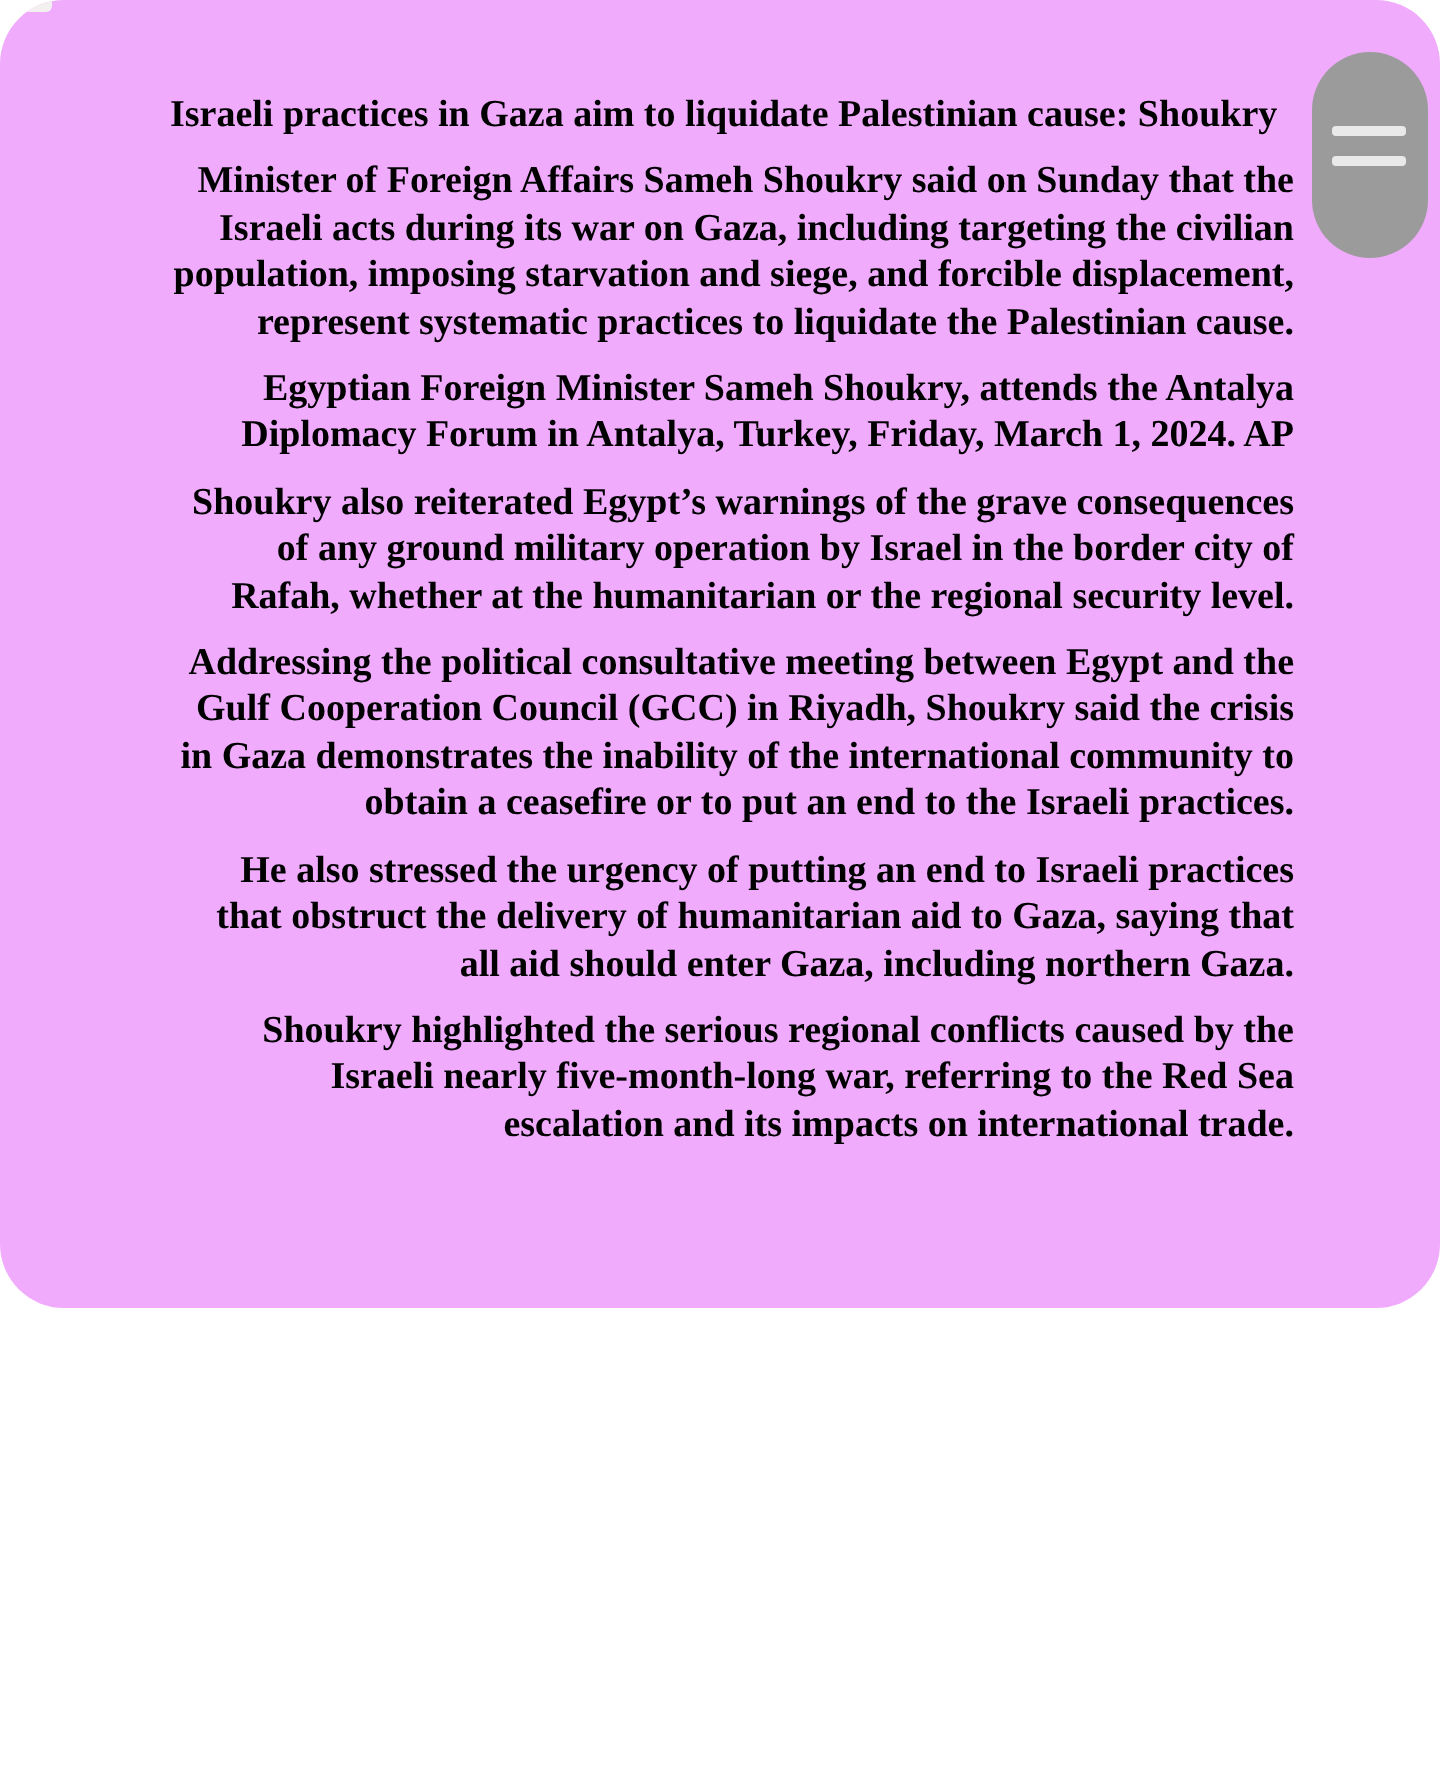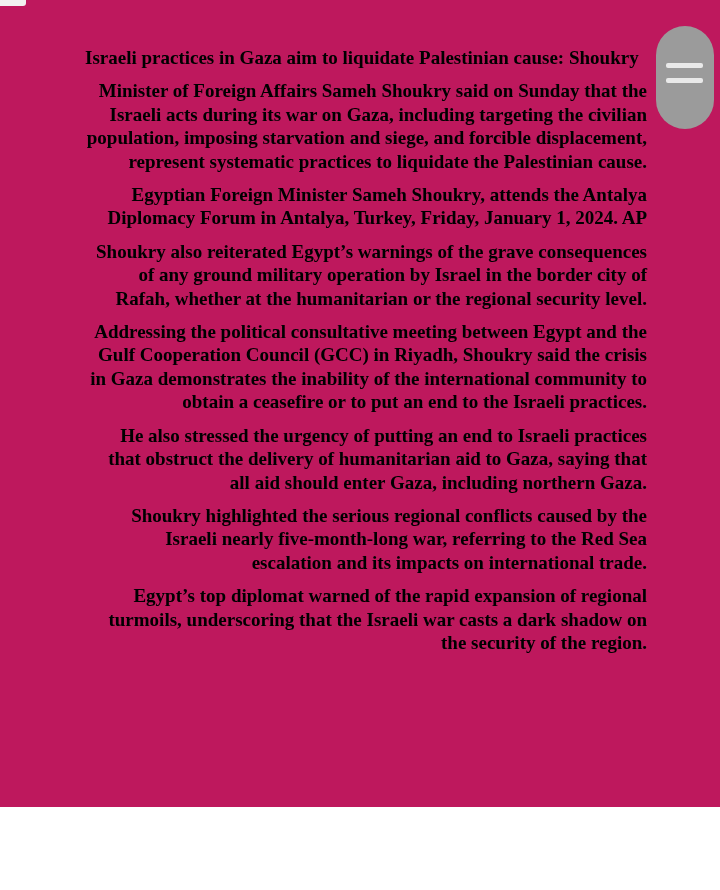--- a/index.html
+++ b/index.html
@@ -4,23 +4,24 @@
 <style>
   * { margin: 0; padding: 0; box-sizing: border-box; }
   html, body {
     width: 720px;
     background: #ffffff;
     font-family: "Liberation Serif", "DejaVu Serif", serif;
   }
   .page {
     position: relative;
     width: 720px;
-    height: 807px;
-    background: #be185d;
+    height: 654px;
+    background: #f0abfc;
     overflow: hidden;
+    border-radius: 32px;
   }
   .corner-artifact {
     position: absolute;
     left: 0;
     top: 0;
     width: 26px;
     height: 6px;
     background: #f2f1f0;
     border-radius: 0 0 3px 0;
   }
@@ -80,26 +81,25 @@
 </head>
 <body>
 
 <div class="page">
 
   <div class="corner-artifact"></div>
 
   <article class="article">
     <h1>Israeli practices in Gaza aim to liquidate Palestinian cause: Shoukry</h1>
     <p>Minister of Foreign Affairs Sameh Shoukry said on Sunday that the Israeli acts during its war on Gaza, including targeting the civilian population, imposing starvation and siege, and forcible displacement, represent systematic practices to liquidate the Palestinian cause.</p>
-    <p>Egyptian Foreign Minister Sameh Shoukry, attends the Antalya Diplomacy Forum in Antalya, Turkey, Friday, January 1, 2024. AP</p>
+    <p>Egyptian Foreign Minister Sameh Shoukry, attends the Antalya Diplomacy Forum in Antalya, Turkey, Friday, March 1, 2024. AP</p>
     <p>Shoukry also reiterated Egypt’s warnings of the grave consequences of any ground military operation by Israel in the border city of Rafah, whether at the humanitarian or the regional security level.</p>
     <p>Addressing the political consultative meeting between Egypt and the Gulf Cooperation Council (GCC) in Riyadh, Shoukry said the crisis in Gaza demonstrates the inability of the international community to obtain a ceasefire or to put an end to the Israeli practices.</p>
     <p>He also stressed the urgency of putting an end to Israeli practices that obstruct the delivery of humanitarian aid to Gaza, saying that all aid should enter Gaza, including northern Gaza.</p>
     <p>Shoukry highlighted the serious regional conflicts caused by the Israeli nearly five-month-long war, referring to the Red Sea escalation and its impacts on international trade.</p>
-    <p>Egypt’s top diplomat warned of the rapid expansion of regional turmoils, underscoring that the Israeli war casts a dark shadow on the security of the region.</p>
   </article>
 
   <button class="menu-pill">
     <span class="icon">
       <span class="pill-line line1"></span>
       <span class="pill-line line2"></span>
     </span>
   </button>
 
 </div>

